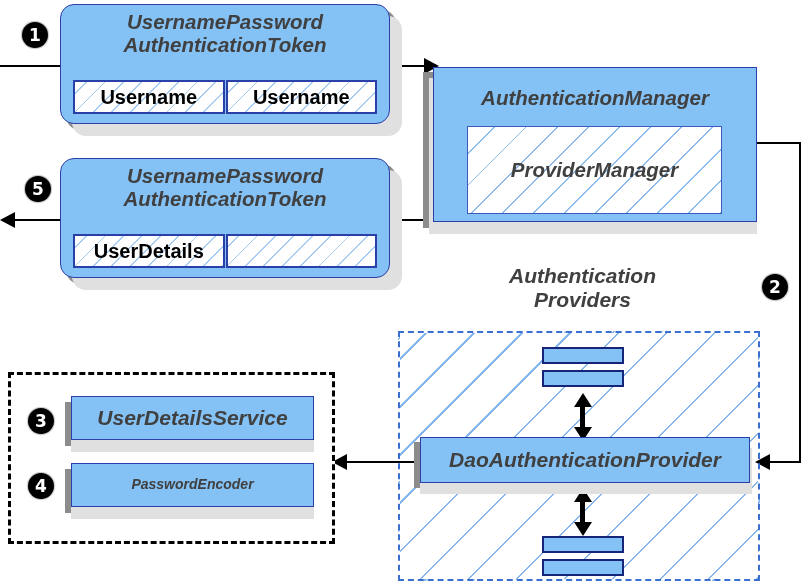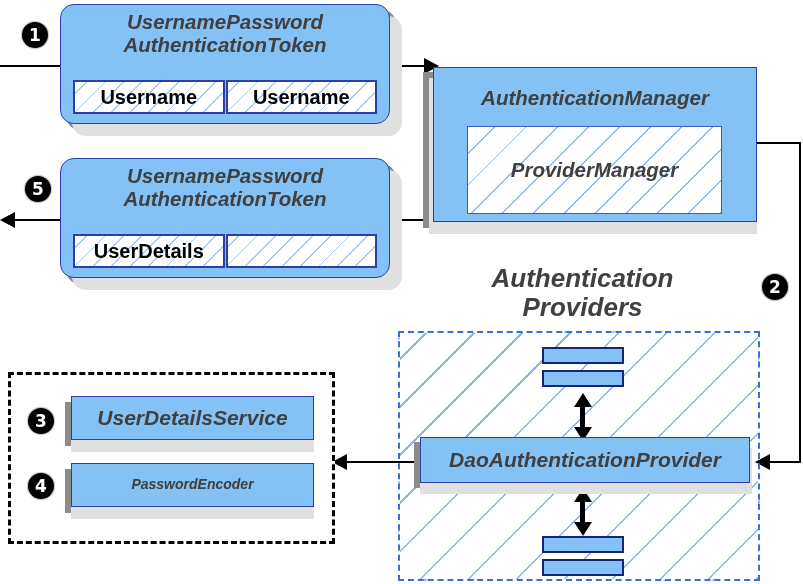--- a/index.html
+++ b/index.html
@@ -240,21 +240,21 @@
       <div class="slot">
         <div class="hatch"></div>
         <span>UserDetails</span>
       </div>
       <div class="slot">
         <div class="hatch"></div>
       </div>
     </div>
   </div>
 
-  <div class="abs ttl" style="left:455px; top:264px; width:255px; font-size:26px;">Authentication
+  <div class="abs ttl" style="left:455px; top:264px; width:255px; font-size:21px;">Authentication
 Providers</div>
 
   <div class="abs badge" style="left:762px; top:274px;">2</div>
 
   <div class="abs dashed-blue" style="left:398px; top:331px; width:362px; height:250px;">
 
     <div class="abs bar" style="left:142px; top:14px; width:82px; height:17px;"></div>
     <div class="abs bar" style="left:142px; top:37px; width:82px; height:17px;"></div>
 
     <div class="abs arrow arrow-u" style="left:174px; top:60px;"></div>

